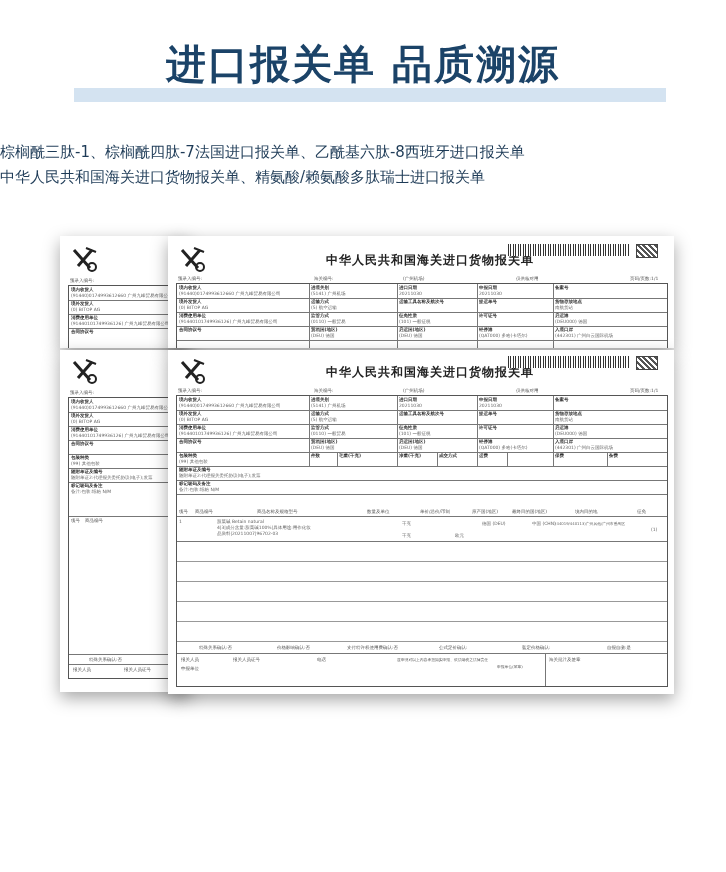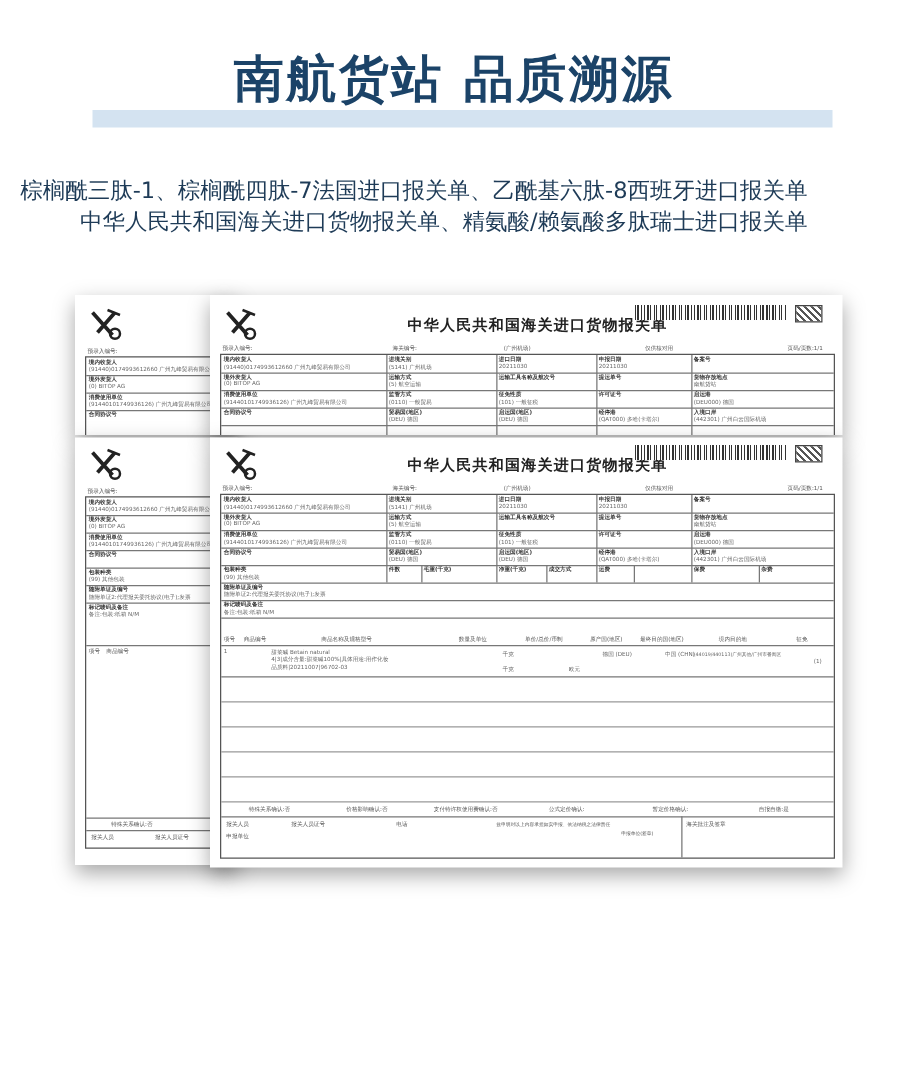--- a/index.html
+++ b/index.html
@@ -1,39 +1,39 @@
 <!DOCTYPE html>
 <html><head>
 <meta charset="utf-8">
 <style>
   html,body{margin:0;padding:0;background:#fff;}
   body{width:726px;height:872px;position:relative;overflow:hidden;font-family:"DejaVu Sans","Liberation Sans",sans-serif;}
   .title-wrap{position:absolute;left:0;top:38px;width:726px;text-align:center;}
   .title-bar{position:absolute;left:74px;top:88px;width:592px;height:14px;background:#d4e3f1;}
   .title{position:relative;font-size:40px;font-weight:bold;color:#1b4368;letter-spacing:2px;line-height:52px;z-index:2;}
-  .subtitle{position:absolute;left:0;top:140px;width:646px;text-align:right;color:#1e3b57;font-size:18px;line-height:25px;}
+  .subtitle{position:absolute;left:0;top:140px;width:646px;text-align:left;color:#1e3b57;font-size:15px;line-height:25px;}
   .sheet{position:absolute;background:#fff;box-shadow:0 6px 16px rgba(0,0,0,0.35);overflow:hidden;}
   .emblem{position:absolute;width:32px;height:28px;}
   .doc-title{position:absolute;font-family:"DejaVu Serif","Liberation Serif",serif;font-weight:bold;color:#222;font-size:12px;letter-spacing:1px;}
   .barcode{position:absolute;height:12px;background:repeating-linear-gradient(90deg,#333 0 1px,#fff 1px 2px,#333 2px 3px,#fff 3px 5px);}
   .qr{position:absolute;width:20px;height:12px;border:1px solid #444;background:repeating-linear-gradient(45deg,#555 0 2px,#fff 2px 4px);}
   .tiny{position:absolute;font-size:4.5px;color:#555;white-space:nowrap;}
   .grid{position:absolute;border:1px solid #555;}
   .row{position:absolute;left:0;right:0;border-top:1px solid #777;}
   .col{position:absolute;top:0;bottom:0;border-left:1px solid #777;}
   .cell-lbl{position:absolute;font-size:4.5px;font-weight:bold;color:#333;white-space:nowrap;}
   .cell-val{position:absolute;font-size:4.5px;color:#666;white-space:nowrap;}
   .hline{position:absolute;left:0;right:0;border-top:1px solid #999;}
 </style>
 </head>
 <body>
 
 <div class="title-bar"></div>
 <div class="title-wrap">
-  <div class="title">南航货站 品质溯源</div>
+  <div class="title">进口报关单 品质溯源</div>
 </div>
 <div class="subtitle">
   <div>棕榈酰三肽-1、棕榈酰四肽-7法国进口报关单、乙酰基六肽-8西班牙进口报关单</div>
   <div>中华人民共和国海关进口货物报关单、精氨酸/赖氨酸多肽瑞士进口报关单</div>
 </div>
 
 <div class="sheet" style="left:60px;top:236px;width:130px;height:112px;">
   <svg class="emblem" style="left:10px;top:10px;" viewBox="0 0 32 28">
       <path d="M4 4 L20 22 M22 4 L8 20" stroke="#222" stroke-width="3" fill="none"></path>
       <circle cx="22" cy="21" r="4" stroke="#222" stroke-width="2" fill="none"></circle>

